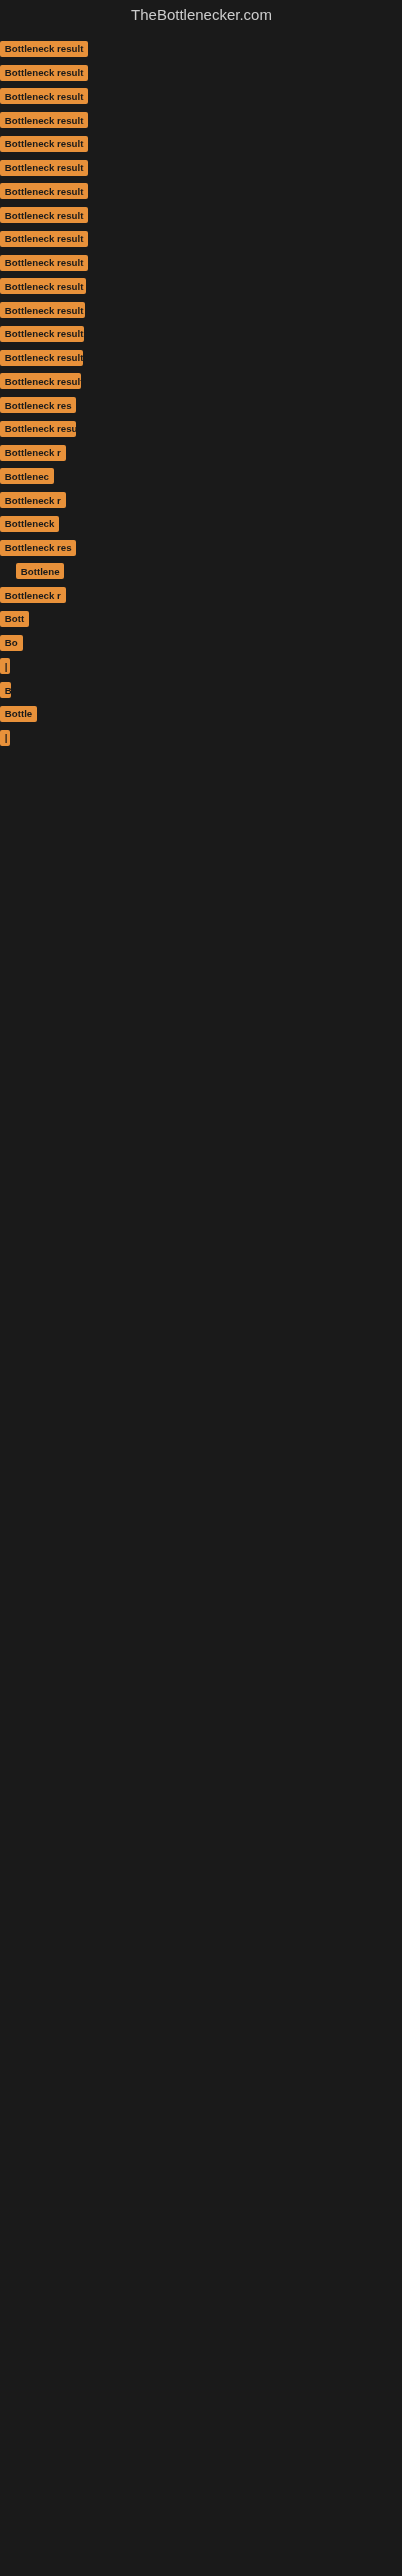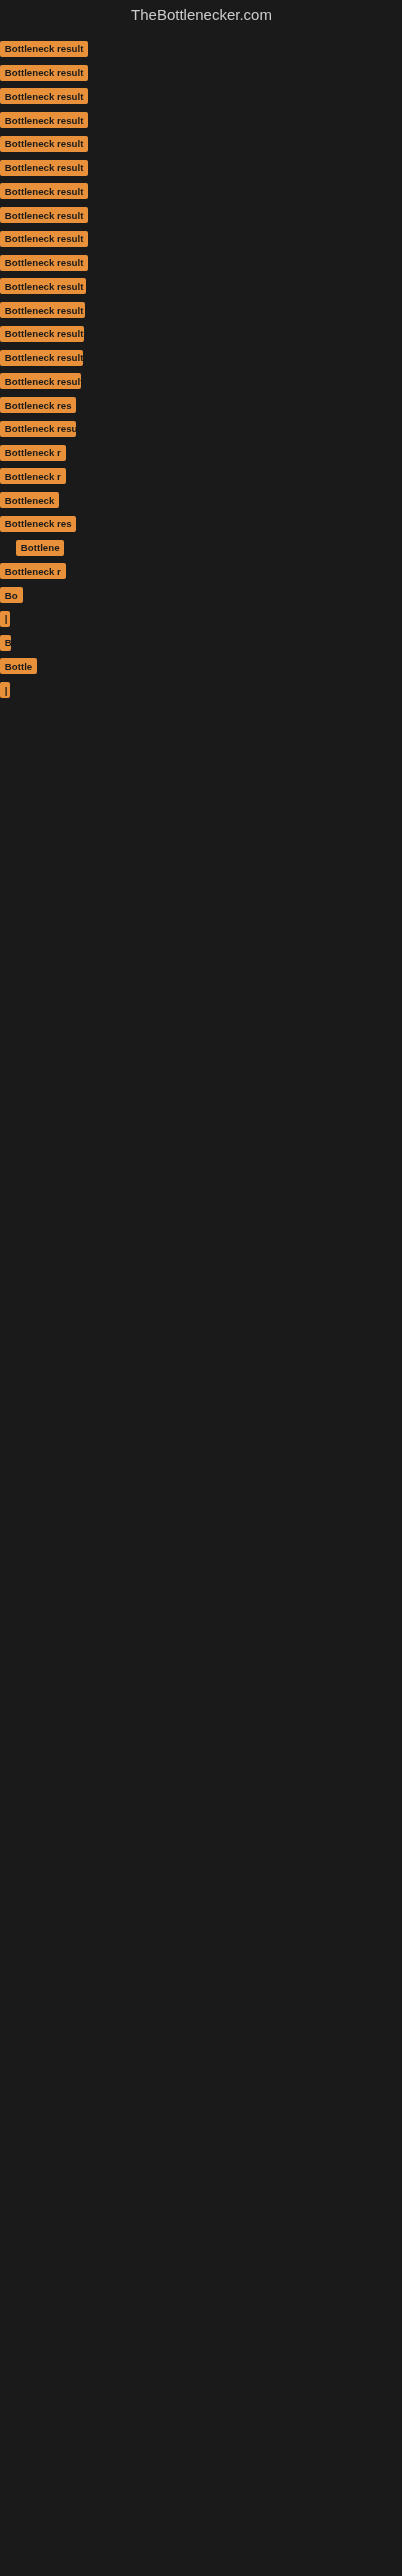--- a/index.html
+++ b/index.html
@@ -101,33 +101,39 @@
     <div class="bottleneck-item">
       <span class="bottleneck-badge" style="max-width: 78px;">Bottleneck res</span>
     </div>
     <div class="bottleneck-item">
       <span class="bottleneck-badge" style="max-width: 76px;">Bottleneck result</span>
     </div>
     <div class="bottleneck-item">
       <span class="bottleneck-badge" style="max-width: 72px;">Bottleneck r</span>
     </div>
     <div class="bottleneck-item">
+      <span class="bottleneck-badge" style="max-width: 66px;">Bottlenec</span>
+    </div>
+    <div class="bottleneck-item">
       <span class="bottleneck-badge" style="max-width: 71px;">Bottleneck r</span>
     </div>
     <div class="bottleneck-item">
       <span class="bottleneck-badge" style="max-width: 64px;">Bottleneck</span>
     </div>
     <div class="bottleneck-item">
       <span class="bottleneck-badge" style="max-width: 76px;">Bottleneck res</span>
     </div>
     <div class="bottleneck-item">
       <span class="bottleneck-badge" style="max-width: 60px; margin-left: 16px;">Bottlene</span>
     </div>
     <div class="bottleneck-item">
       <span class="bottleneck-badge" style="max-width: 69px;">Bottleneck r</span>
+    </div>
+    <div class="bottleneck-item">
+      <span class="bottleneck-badge" style="max-width: 32px;">Bott</span>
     </div>
     <div class="bottleneck-item">
       <span class="bottleneck-badge" style="max-width: 22.5px; text-align: right;">Bo</span>
     </div>
     <div class="bottleneck-item">
       <span class="bottleneck-badge" style="max-width: 6.4px;">|</span>
     </div>
     <div class="bottleneck-item">
       <span class="bottleneck-badge" style="max-width: 11.3px;">B</span>
     </div>

